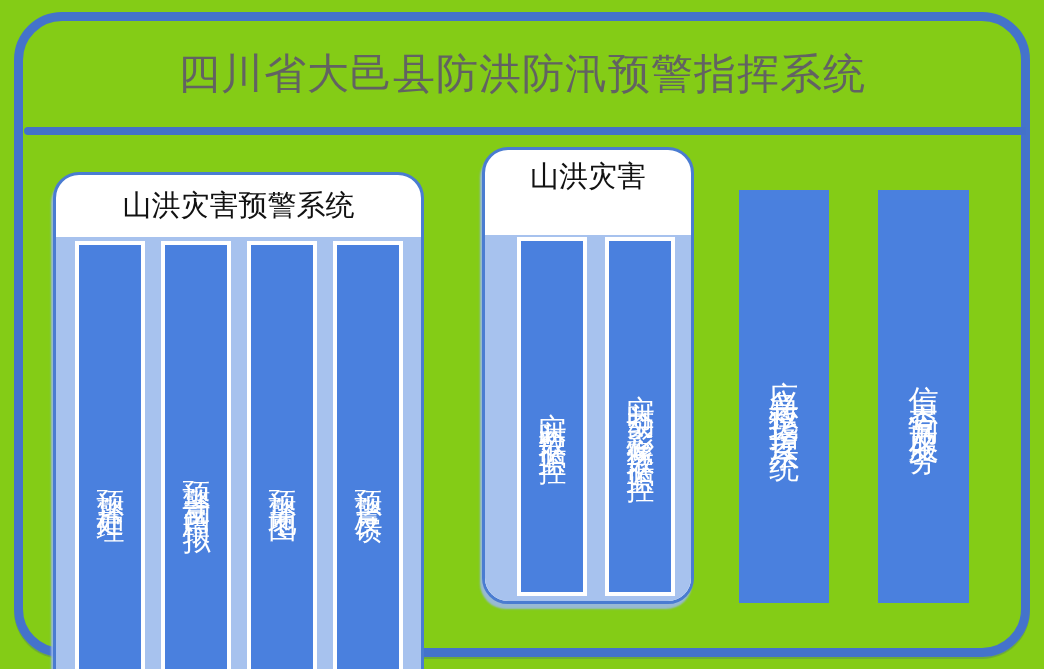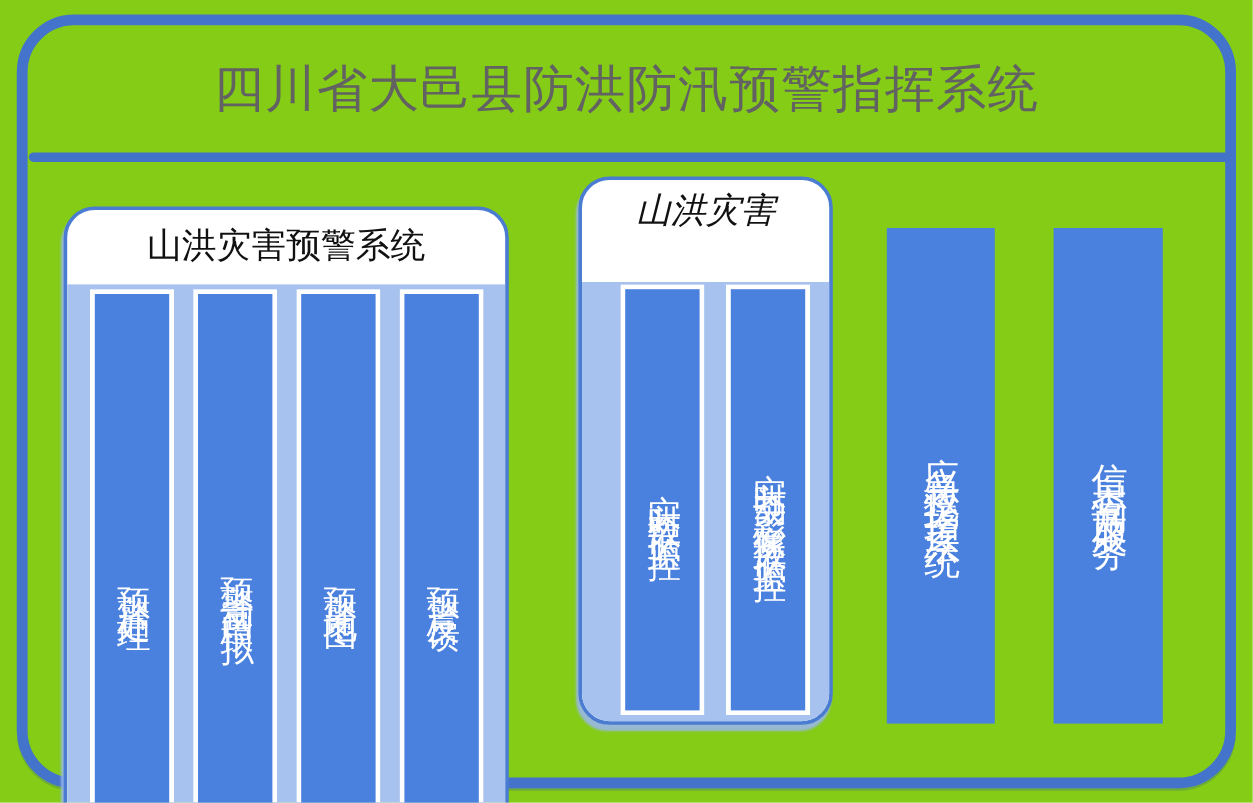--- a/index.html
+++ b/index.html
@@ -35,21 +35,21 @@
     box-shadow:-2px 5px 2px rgba(154,183,233,0.9);
   }
   .group-left{left:53px;top:172px;width:371px;height:572px;}
   .group-mid{left:482px;top:147px;width:212px;height:457px;}
   .group-title{
     position:relative;z-index:2;
     padding-top:12px;text-align:center;
     font-family:"Liberation Serif",serif;
     font-size:29px;color:#111111;line-height:36px;
   }
-  .group-mid .group-title{padding-top:8px;line-height:37px;font-style:italic;}
+  .group-mid .group-title{padding-top:8px;line-height:37px;}
   .group-fill{
     position:absolute;left:0;right:0;bottom:0;
     background:#a7c2ee;z-index:1;
   }
   .group-left .group-fill{top:62px;}
   .group-mid  .group-fill{top:85px;}
   .bars{
     position:absolute;z-index:3;display:flex;
   }
   .group-left .bars{left:19px;right:18px;top:66px;bottom:12px;gap:16px;}

